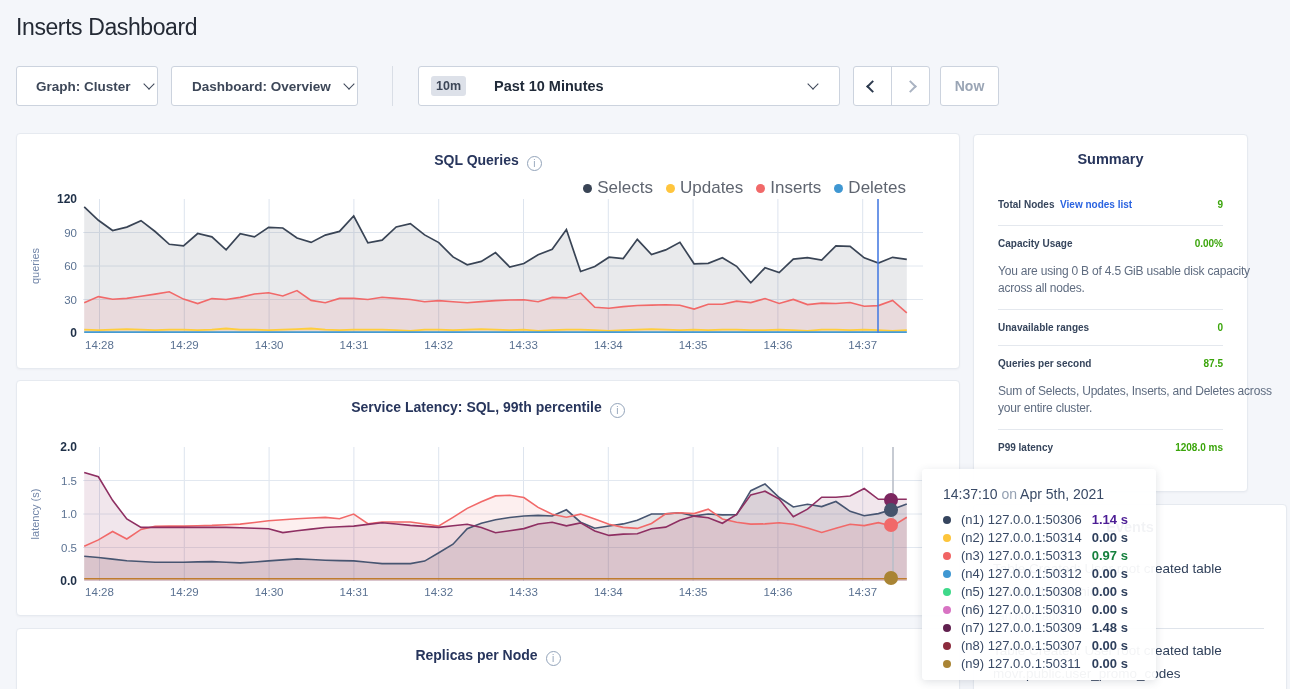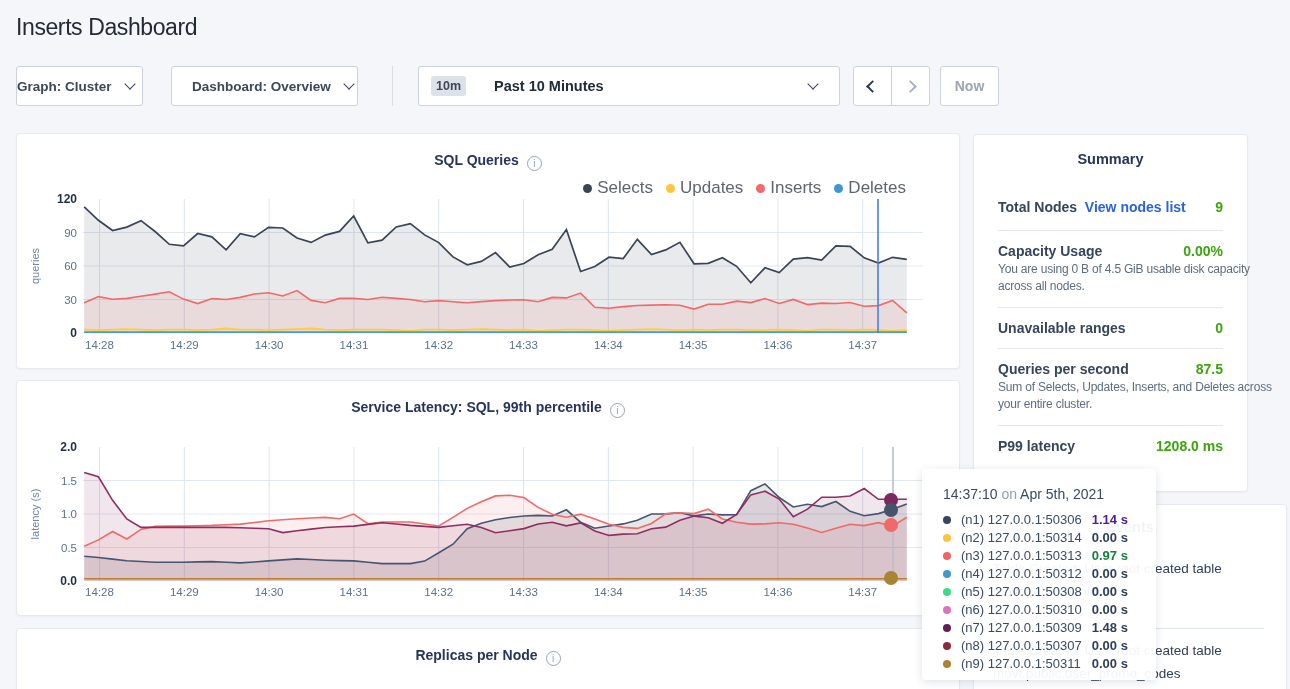--- a/index.html
+++ b/index.html
@@ -5,28 +5,28 @@
 h1{position:absolute;left:16px;top:14px;font-size:23px;font-weight:400;color:#242a35;letter-spacing:-0.4px}
 .btn{position:absolute;background:#fff;border:1px solid #ccd3de;border-radius:3px;height:40px;top:66px;display:flex;align-items:center;font-size:13.5px;font-weight:bold;color:#3d4758}
 .chev{display:inline-block;width:8px;height:8px;border-right:1.8px solid #3d4758;border-bottom:1.8px solid #3d4758;transform:rotate(45deg);margin-left:14px;margin-top:-4px}
 .divider{position:absolute;left:392px;top:66px;width:1px;height:40px;background:#d9dee6}
 .card{position:absolute;background:#fff;border:1px solid #e6eaf0;border-radius:4px;box-shadow:0 1px 2px rgba(50,60,80,0.04)}
 .ctitle{position:absolute;width:100%;text-align:center;font-size:14px;font-weight:bold;color:#27355c}
 .info{display:inline-block;width:15px;height:15px;border:1px solid #93a4ba;border-radius:50%;color:#93a4ba;font-size:10px;line-height:14px;text-align:center;font-style:normal;vertical-align:-2px;margin-left:8px;font-weight:normal}
 .legend{position:absolute;right:53px;top:44px;display:flex;font-size:17px;color:#5f6570}
 .legend span.d{width:9px;height:9px;border-radius:50%;display:inline-block;margin-right:5px}
 .legend .it{display:flex;align-items:center;margin-left:13px}
-.srow{display:flex;justify-content:space-between;align-items:baseline;font-weight:bold;font-size:14px;color:#36455c}
+.srow{display:flex;justify-content:space-between;align-items:baseline;font-weight:bold;font-size:10px;color:#36455c}
 .srow .val{color:#3ba50b}
-.sdesc{font-size:12px;letter-spacing:-0.2px;width:280px;color:#5f6c80;line-height:17px;margin-top:2px;font-weight:normal}
+.sdesc{font-size:12px;letter-spacing:-0.2px;width:280px;color:#5f6c80;line-height:17px;margin-top:14px;font-weight:normal}
 .sdiv{border-top:1px solid #e4e8ee;margin:12px 0}
 a.link{color:#2a63e0;text-decoration:none}
 </style></head><body>
 <h1>Inserts Dashboard</h1>
-<div class="btn" style="left:16px;width:127px;">Graph: Cluster<span class="chev"></span></div>
+<div class="btn" style="left:16px;width:142px;padding-left:19px">Graph: Cluster<span class="chev"></span></div>
 <div class="btn" style="left:171px;width:187px;padding-left:20px">Dashboard: Overview<span class="chev"></span></div>
 <div class="divider"></div>
 <div class="btn" style="left:418px;width:422px;font-size:14.5px;color:#202a39">
   <span style="background:#dde1e9;border-radius:3px;font-size:12.5px;color:#3d4758;padding:3px 5px;margin-left:12px">10m</span>
   <span style="margin-left:28px">Past 10 Minutes</span>
   <span class="chev" style="position:absolute;right:22px"></span>
 </div>
 <div class="btn" style="left:853px;width:77px;border-color:#ccd3de">
   <span style="width:38px;text-align:center;border-right:1px solid #ccd3de;height:40px;display:flex;align-items:center;justify-content:center">
       <span style="width:9px;height:9px;border-left:2.6px solid #2c3a4e;border-bottom:2.6px solid #2c3a4e;transform:rotate(45deg);display:inline-block"></span>

